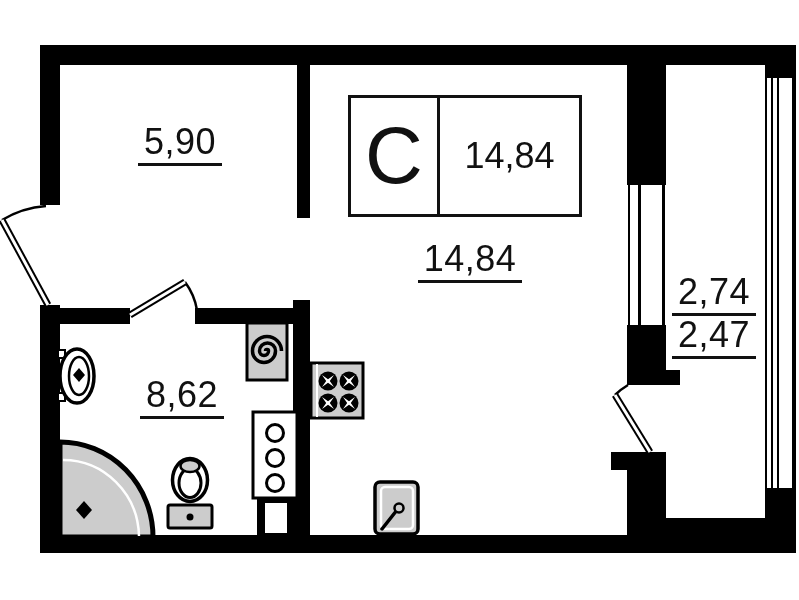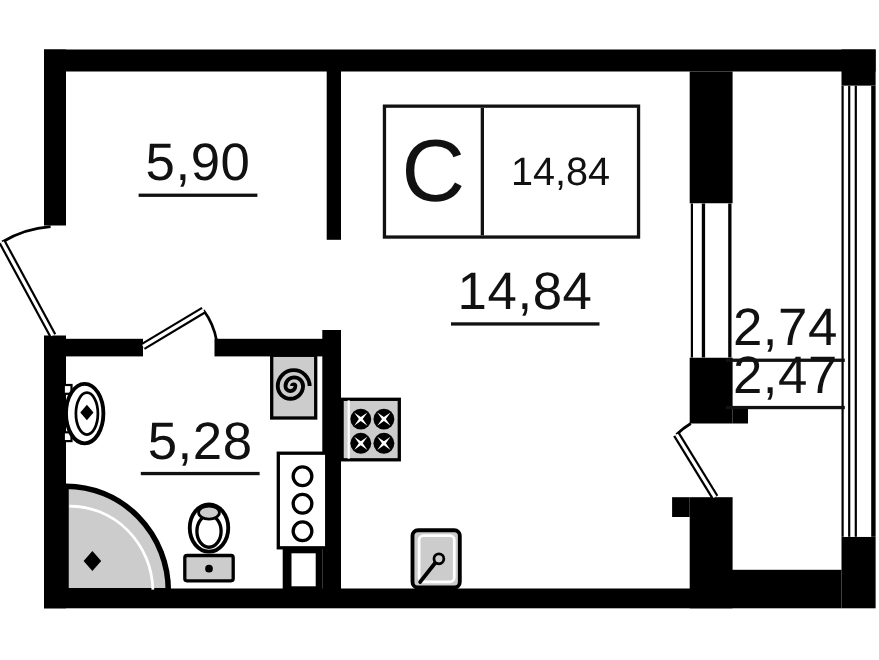--- a/index.html
+++ b/index.html
@@ -4,21 +4,21 @@
 <style>
   html,body{margin:0;padding:0;background:#fff;}
   #plan{
     position:relative;width:799px;height:600px;background:#fff;overflow:hidden;
     font-family:"Liberation Sans",sans-serif;color:#111;
   }
   .wall{position:absolute;background:#000;}
   .whitebox{position:absolute;background:#fff;}
   .glass{position:absolute;background:#fff;}
   .glass .pane{position:absolute;top:0;bottom:0;background:#000;}
-  .room-label{position:absolute;font-size:48px;text-align:center;letter-spacing:0.5px;}
+  .room-label{position:absolute;font-size:36px;text-align:center;letter-spacing:0.5px;}
   .room-label span{border-bottom:3px solid #111;padding:0 6px 1px 6px;white-space:nowrap;}
   .stamp{
     position:absolute;left:348px;top:95px;width:234px;height:122px;
     background:#fff;border:3px solid #111;box-sizing:border-box;display:flex;
   }
   .stamp-letter{
     width:89px;border-right:3px solid #111;box-sizing:border-box;
     display:flex;align-items:center;justify-content:center;font-size:80px;line-height:1;
   }
   .stamp-col{flex:1;display:flex;flex-direction:column;}
@@ -155,21 +155,21 @@
     </div>
   </div>
 
   <div class="room-label" style="left:120px;top:121px;width:120px;">
     <span>5,90</span>
   </div>
   <div class="room-label" style="left:410px;top:238px;width:120px;">
     <span>14,84</span>
   </div>
   <div class="room-label" style="left:122px;top:374px;width:120px;">
-    <span>5,28</span>
+    <span>8,62</span>
   </div>
   <div class="room-label" style="left:654px;top:271px;width:120px;">
     <span>2,74</span>
   </div>
   <div class="room-label" style="left:654px;top:314px;width:120px;text-align:center;">
     <span>2,47</span>
   </div>
 
 </div>
 

